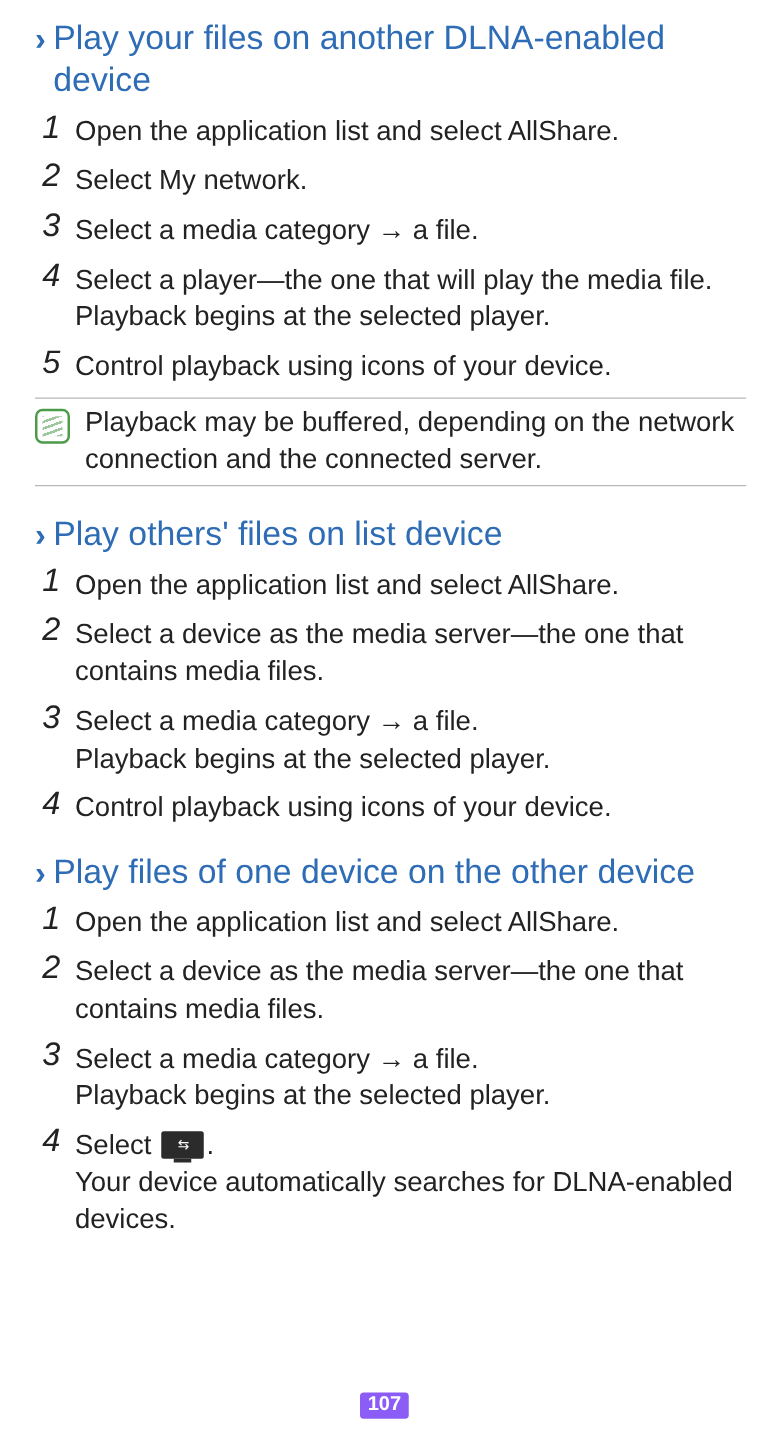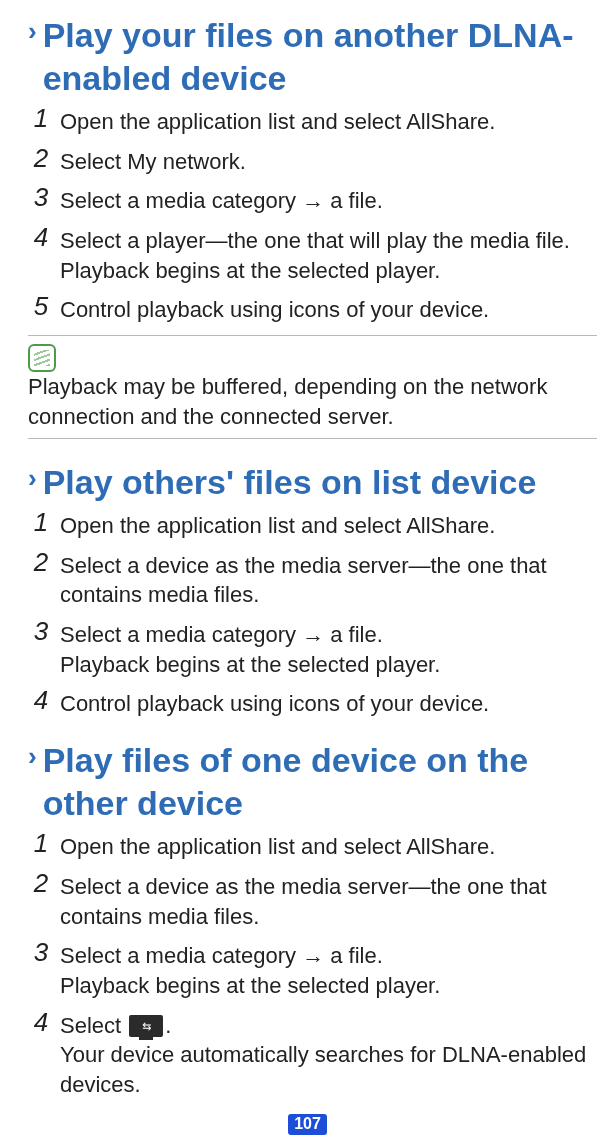--- a/index.html
+++ b/index.html
@@ -21,22 +21,22 @@
   .section-heading .chev {
     color: #2e6cb5;
     font-size: 26px;
     font-weight: 900;
     line-height: 1.2;
     margin-right: 6px;
     margin-top: 2px;
   }
   .section-heading h2 {
     color: #2e6cb5;
-    font-size: 34px;
-    font-weight: 700;
+    font-size: 27px;
+    font-weight: 400;
     line-height: 1.25;
   }
   ol.steps {
     list-style: none;
     counter-reset: step;
     margin-left: 0;
   }
   ol.steps > li {
     counter-increment: step;
     position: relative;
@@ -61,21 +61,20 @@
     color: #222;
   }
   .bold { font-weight: 400; }
   .note-box {
     display: flex;
     align-items: flex-start;
     border-top: 1px solid #b8b8b8;
     border-bottom: 1px solid #b8b8b8;
     margin: 6px 0 22px 0;
     padding: 4px 0 6px 0;
-    flex-direction: column;
   }
   .note-icon {
     flex: 0 0 auto;
     width: 28px;
     height: 28px;
     border: 2px solid #4b9b4b;
     border-radius: 6px;
     margin: 4px 12px 0 0;
     position: relative;
   }
@@ -125,21 +124,21 @@
     left: 0; right: 0;
     text-align: center;
   }
   .footer .chapter {
     color: #2e6cb5;
     font-style: italic;
     font-size: 16px;
   }
   .page-num {
     display: inline-block;
-    background: #1d4ed8;
+    background: #8b5cf6;
     color: #fff;
     font-size: 16px;
     font-weight: 700;
     padding: 1px 6px 2px 6px;
     border-radius: 3px;
     margin-top: 1px;
   }
 </style>
 </head>
 <body>

